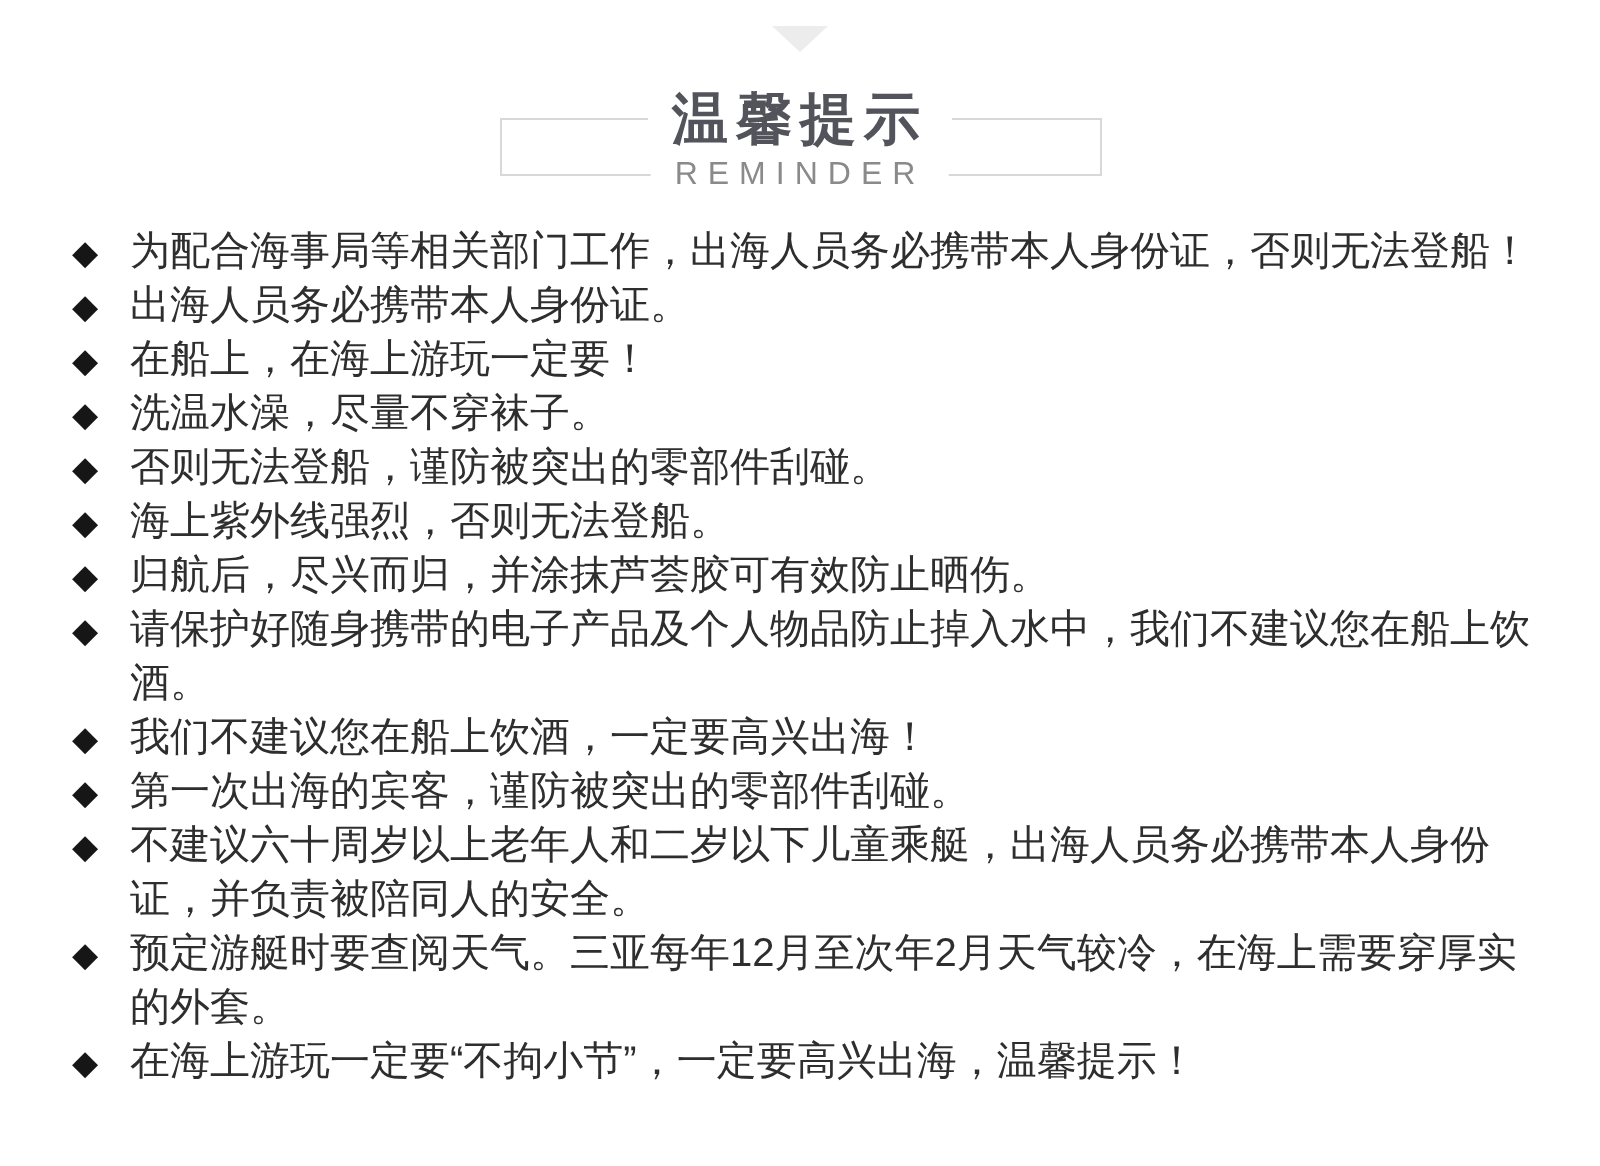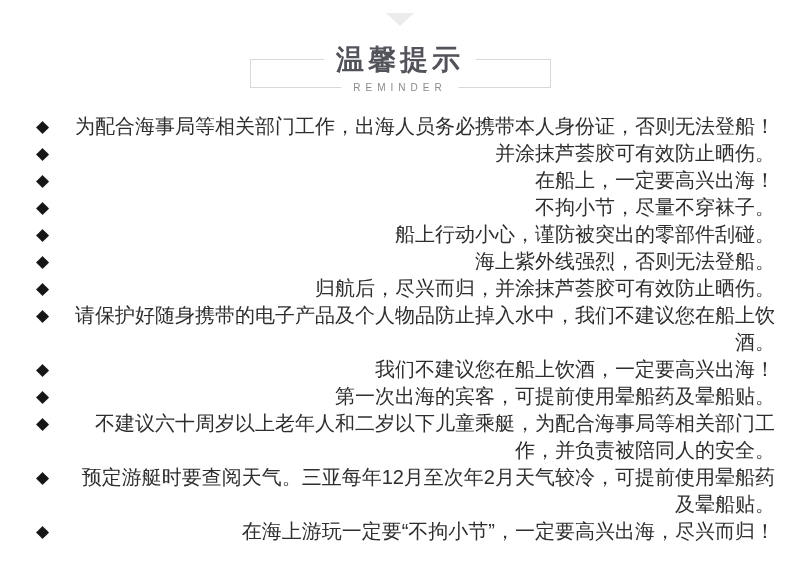--- a/index.html
+++ b/index.html
@@ -50,21 +50,21 @@
     color: var(--title_color);
   }
   .subtitle {
     position: absolute;
     bottom: -10px;
     left: 50%;
     transform: translateX(-50%);
     background: var(--page_bg);
     padding: 0 12px;
     white-space: nowrap;
-    font-size: 10px;
+    font-size: 16px;
     line-height: 19px;
     letter-spacing: 5px;
     color: var(--subtitle_color);
   }
 
   
   .tips {
     list-style: none;
     margin: 25px 25px 0 36px;
   }
@@ -76,57 +76,57 @@
     color: var(--text_color);
   }
   .bullet {
     flex: 0 0 auto;
     width: 20px;
     margin-right: 9px;
     font-size: 17px;
     line-height: 27px;
     color: var(--bullet_color);
   }
-  .tip-text { flex: 1 1 auto; text-align: right; }
+  .tip-text { flex: 1 1 auto; }
 </style>
 </head>
 <body>
 
 <header>
   <div class="triangle"></div>
   <div class="title-box">
     <div class="title">温馨提示</div>
     <div class="subtitle">REMINDER</div>
   </div>
 </header>
 
 <ul class="tips">
   <li class="tip">
     <span class="bullet">◆</span>
     <span class="tip-text">为配合海事局等相关部门工作，出海人员务必携带本人身份证，否则无法登船！</span>
   </li>
 
   <li class="tip">
     <span class="bullet">◆</span>
-    <span class="tip-text">并涂抹芦荟胶可有效防止晒伤。</span>
+    <span class="tip-text">出海人员务必携带本人身份证。</span>
   </li>
 
   <li class="tip">
     <span class="bullet">◆</span>
-    <span class="tip-text">在船上，一定要高兴出海！</span>
+    <span class="tip-text">在船上，在海上游玩一定要！</span>
   </li>
 
   <li class="tip">
     <span class="bullet">◆</span>
-    <span class="tip-text">不拘小节，尽量不穿袜子。</span>
+    <span class="tip-text">洗温水澡，尽量不穿袜子。</span>
   </li>
 
   <li class="tip">
     <span class="bullet">◆</span>
-    <span class="tip-text">船上行动小心，谨防被突出的零部件刮碰。</span>
+    <span class="tip-text">否则无法登船，谨防被突出的零部件刮碰。</span>
   </li>
 
   <li class="tip">
     <span class="bullet">◆</span>
     <span class="tip-text">海上紫外线强烈，否则无法登船。</span>
   </li>
 
   <li class="tip">
     <span class="bullet">◆</span>
     <span class="tip-text">归航后，尽兴而归，并涂抹芦荟胶可有效防止晒伤。</span>
@@ -137,30 +137,30 @@
     <span class="tip-text">请保护好随身携带的电子产品及个人物品防止掉入水中，我们不建议您在船上饮酒。</span>
   </li>
 
   <li class="tip">
     <span class="bullet">◆</span>
     <span class="tip-text">我们不建议您在船上饮酒，一定要高兴出海！</span>
   </li>
 
   <li class="tip">
     <span class="bullet">◆</span>
-    <span class="tip-text">第一次出海的宾客，可提前使用晕船药及晕船贴。</span>
+    <span class="tip-text">第一次出海的宾客，谨防被突出的零部件刮碰。</span>
   </li>
 
   <li class="tip">
     <span class="bullet">◆</span>
-    <span class="tip-text">不建议六十周岁以上老年人和二岁以下儿童乘艇，为配合海事局等相关部门工作，并负责被陪同人的安全。</span>
+    <span class="tip-text">不建议六十周岁以上老年人和二岁以下儿童乘艇，出海人员务必携带本人身份证，并负责被陪同人的安全。</span>
   </li>
 
   <li class="tip">
     <span class="bullet">◆</span>
-    <span class="tip-text">预定游艇时要查阅天气。三亚每年12月至次年2月天气较冷，可提前使用晕船药及晕船贴。</span>
+    <span class="tip-text">预定游艇时要查阅天气。三亚每年12月至次年2月天气较冷，在海上需要穿厚实的外套。</span>
   </li>
 
   <li class="tip">
     <span class="bullet">◆</span>
-    <span class="tip-text">在海上游玩一定要“不拘小节”，一定要高兴出海，尽兴而归！</span>
+    <span class="tip-text">在海上游玩一定要“不拘小节”，一定要高兴出海，温馨提示！</span>
   </li>
 </ul>
 
 </body></html>

